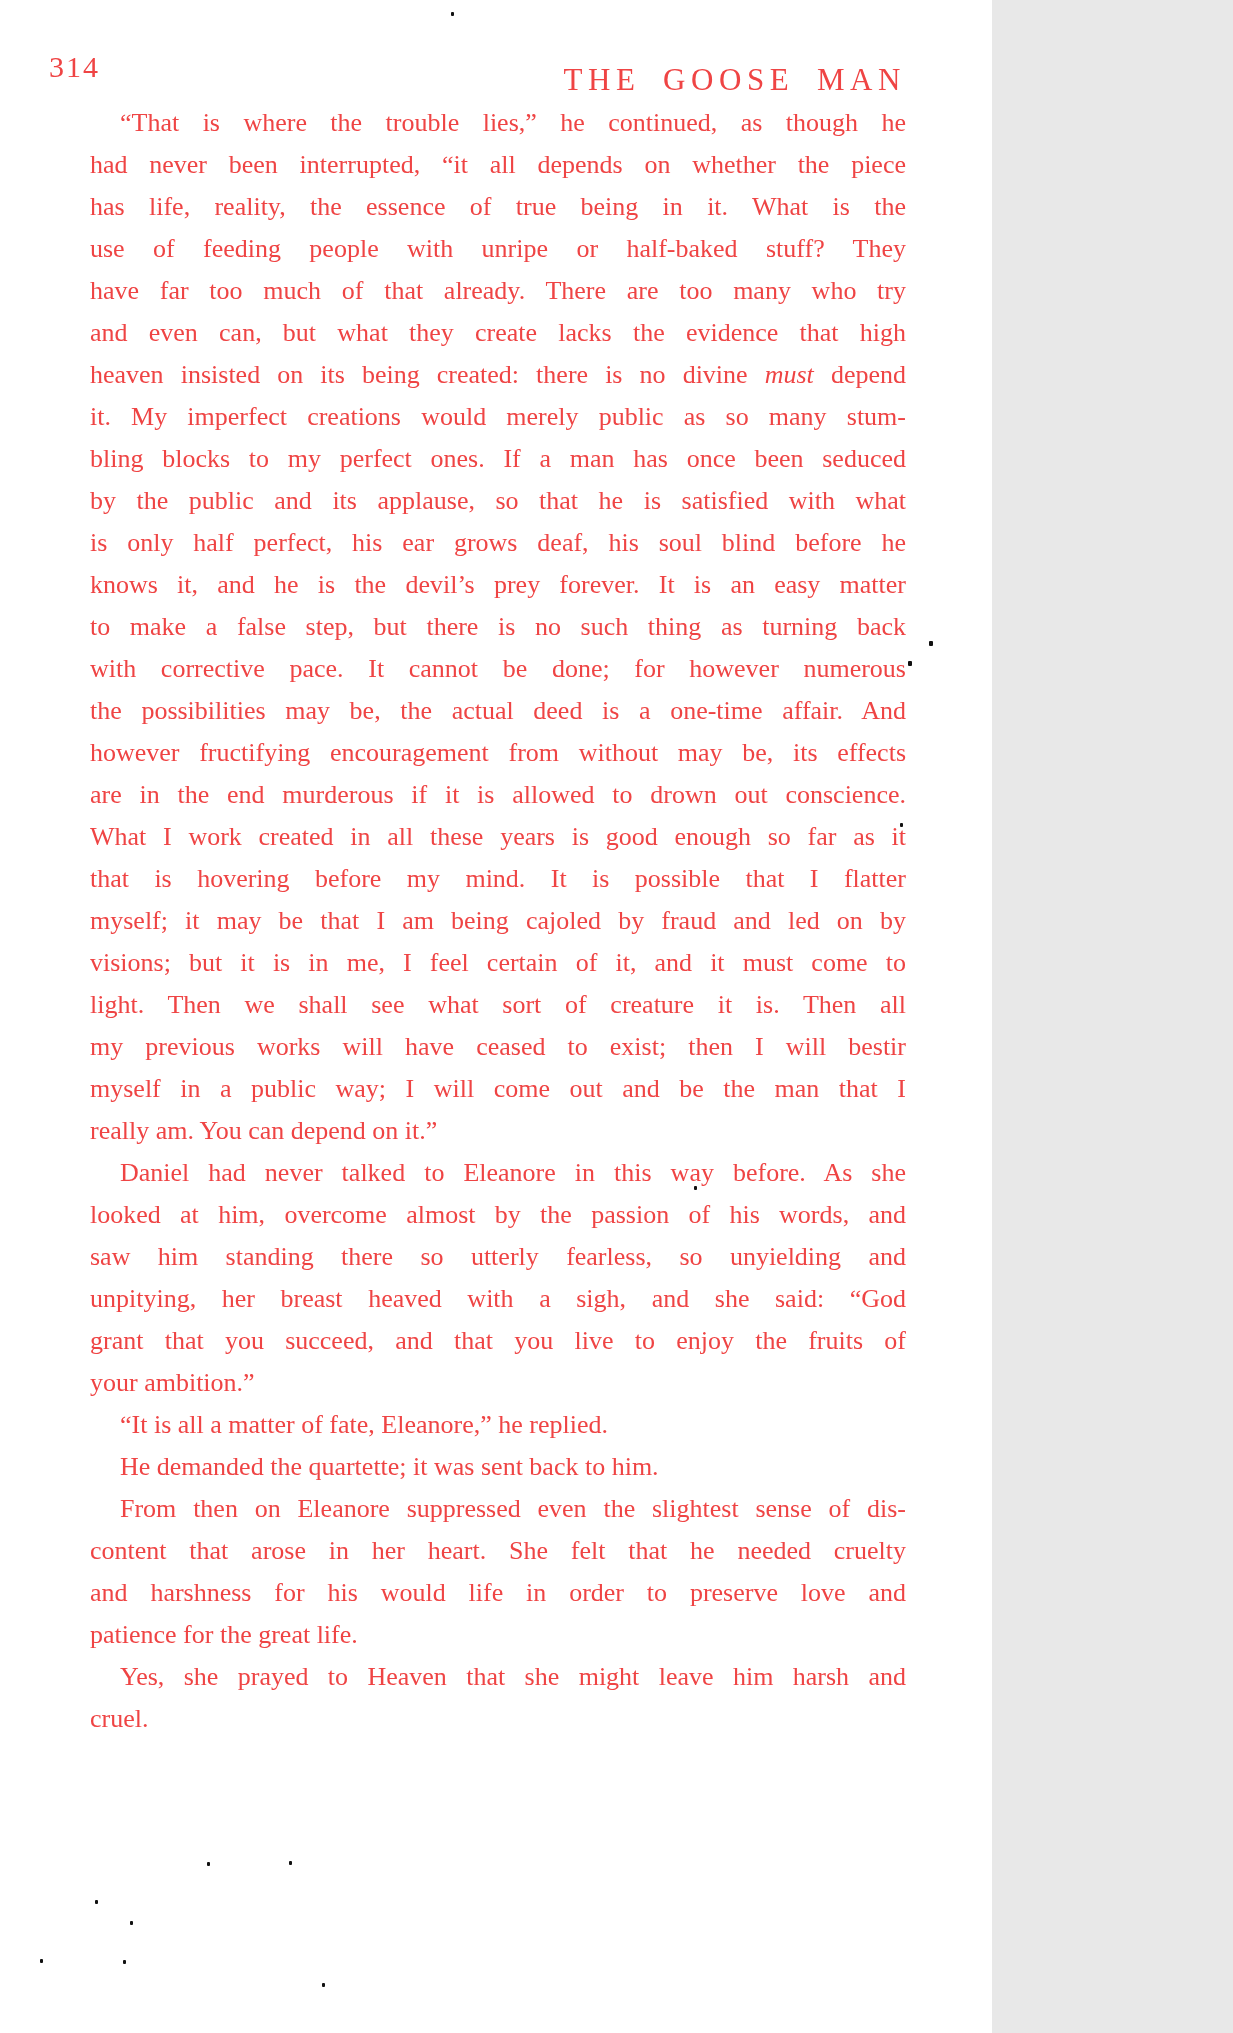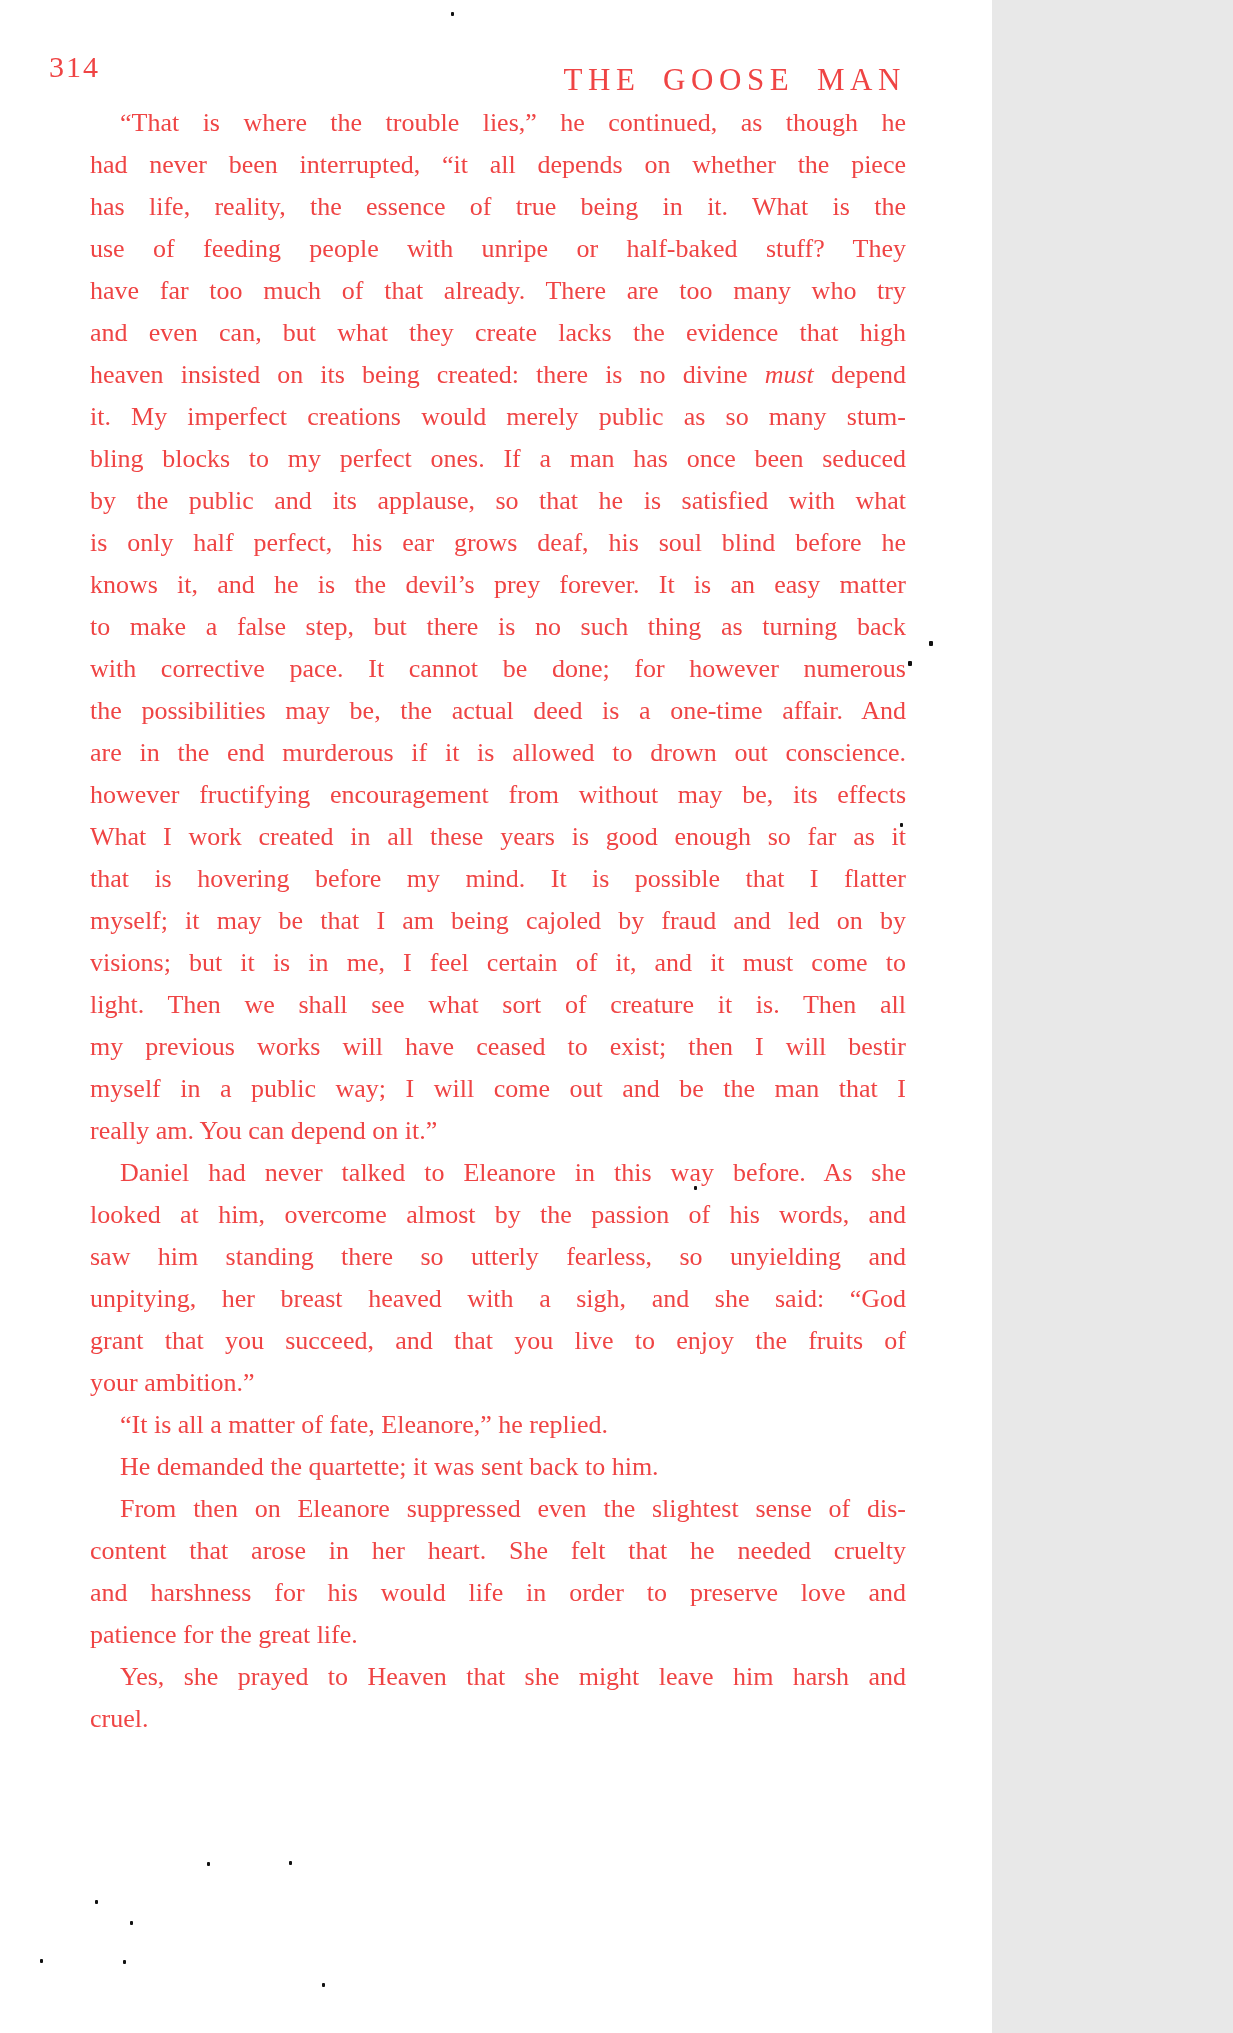--- a/index.html
+++ b/index.html
@@ -75,22 +75,22 @@
       <div class="line"><span>and even can, but what they create lacks the evidence that high</span></div>
       <div class="line"><span>heaven insisted on its being created: there is no divine </span><em>must</em><span> depend</span></div>
       <div class="line"><span>it.  My imperfect creations would merely public as so many stum-</span></div>
       <div class="line"><span>bling blocks to my perfect ones.  If a man has once been seduced</span></div>
       <div class="line"><span>by the public and its applause, so that he is satisfied with what</span></div>
       <div class="line"><span>is only half perfect, his ear grows deaf, his soul blind before he</span></div>
       <div class="line"><span>knows it, and he is the devil’s prey forever.  It is an easy matter</span></div>
       <div class="line"><span>to make a false step, but there is no such thing as turning back</span></div>
       <div class="line"><span>with corrective pace.  It cannot be done; for however numerous</span></div>
       <div class="line"><span>the possibilities may be, the actual deed is a one-time affair.  And</span></div>
+      <div class="line"><span>however fructifying encouragement from without may be, its effects</span></div>
       <div class="line"><span>are in the end murderous if it is allowed to drown out conscience.</span></div>
-      <div class="line"><span>however fructifying encouragement from without may be, its effects</span></div>
       <div class="line"><span>What I work created in all these years is good enough so far as it</span></div>
       <div class="line"><span>that is hovering before my mind.  It is possible that I flatter</span></div>
       <div class="line"><span>myself; it may be that I am being cajoled by fraud and led on by</span></div>
       <div class="line"><span>visions; but it is in me, I feel certain of it, and it must come to</span></div>
       <div class="line"><span>light.  Then we shall see what sort of creature it is.  Then all</span></div>
       <div class="line"><span>my previous works will have ceased to exist; then I will bestir</span></div>
       <div class="line"><span>myself in a public way; I will come out and be the man that I</span></div>
       <div class="line para-end"><span>really am.  You can depend on it.”</span></div>
       <div class="line indent"><span>Daniel had never talked to Eleanore in this way before.  As she</span></div>
       <div class="line"><span>looked at him, overcome almost by the passion of his words, and</span></div>

